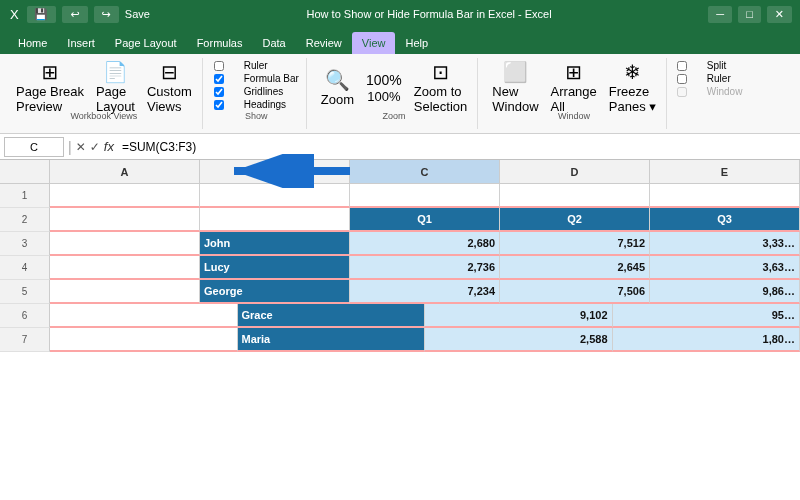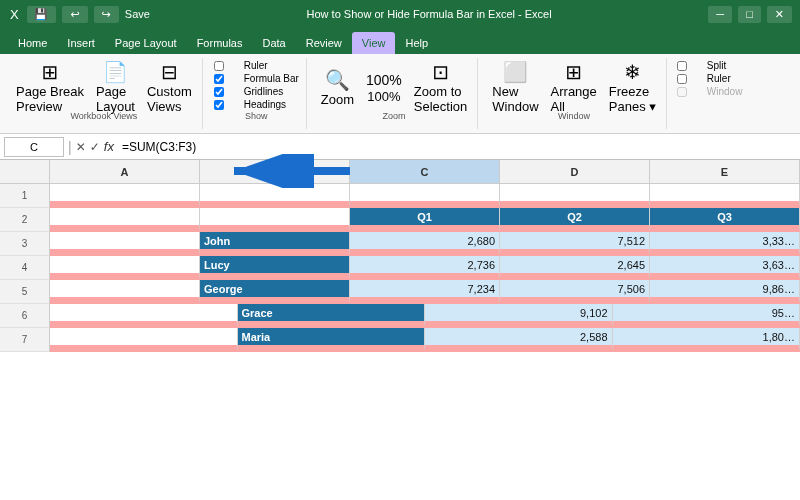--- a/index.html
+++ b/index.html
@@ -196,28 +196,28 @@
       background: #f2f2f2;
       display: flex;
       align-items: center;
       justify-content: center;
       font-size: 10px;
       color: #555;
     }
     .cell {
       flex: 1;
       border-right: 1px solid #d0d0d0;
-      border-bottom: 7px solid #fca5a5;
+      border-bottom: 2px solid #fca5a5;
       display: flex;
       align-items: center;
       padding: 0 4px;
       font-size: 11px;
       overflow: hidden;
     }
-    .cell.num { justify-content: flex-end; }
+    .cell.num { justify-content: flex-end; font-weight: bold; }
     .cell.hdr {
       background: #1e6e9e;
       color: white;
       font-weight: 700;
       justify-content: center;
     }
     .cell.name-cell {
       background: #1e6e9e;
       color: white;
       font-weight: 700;

